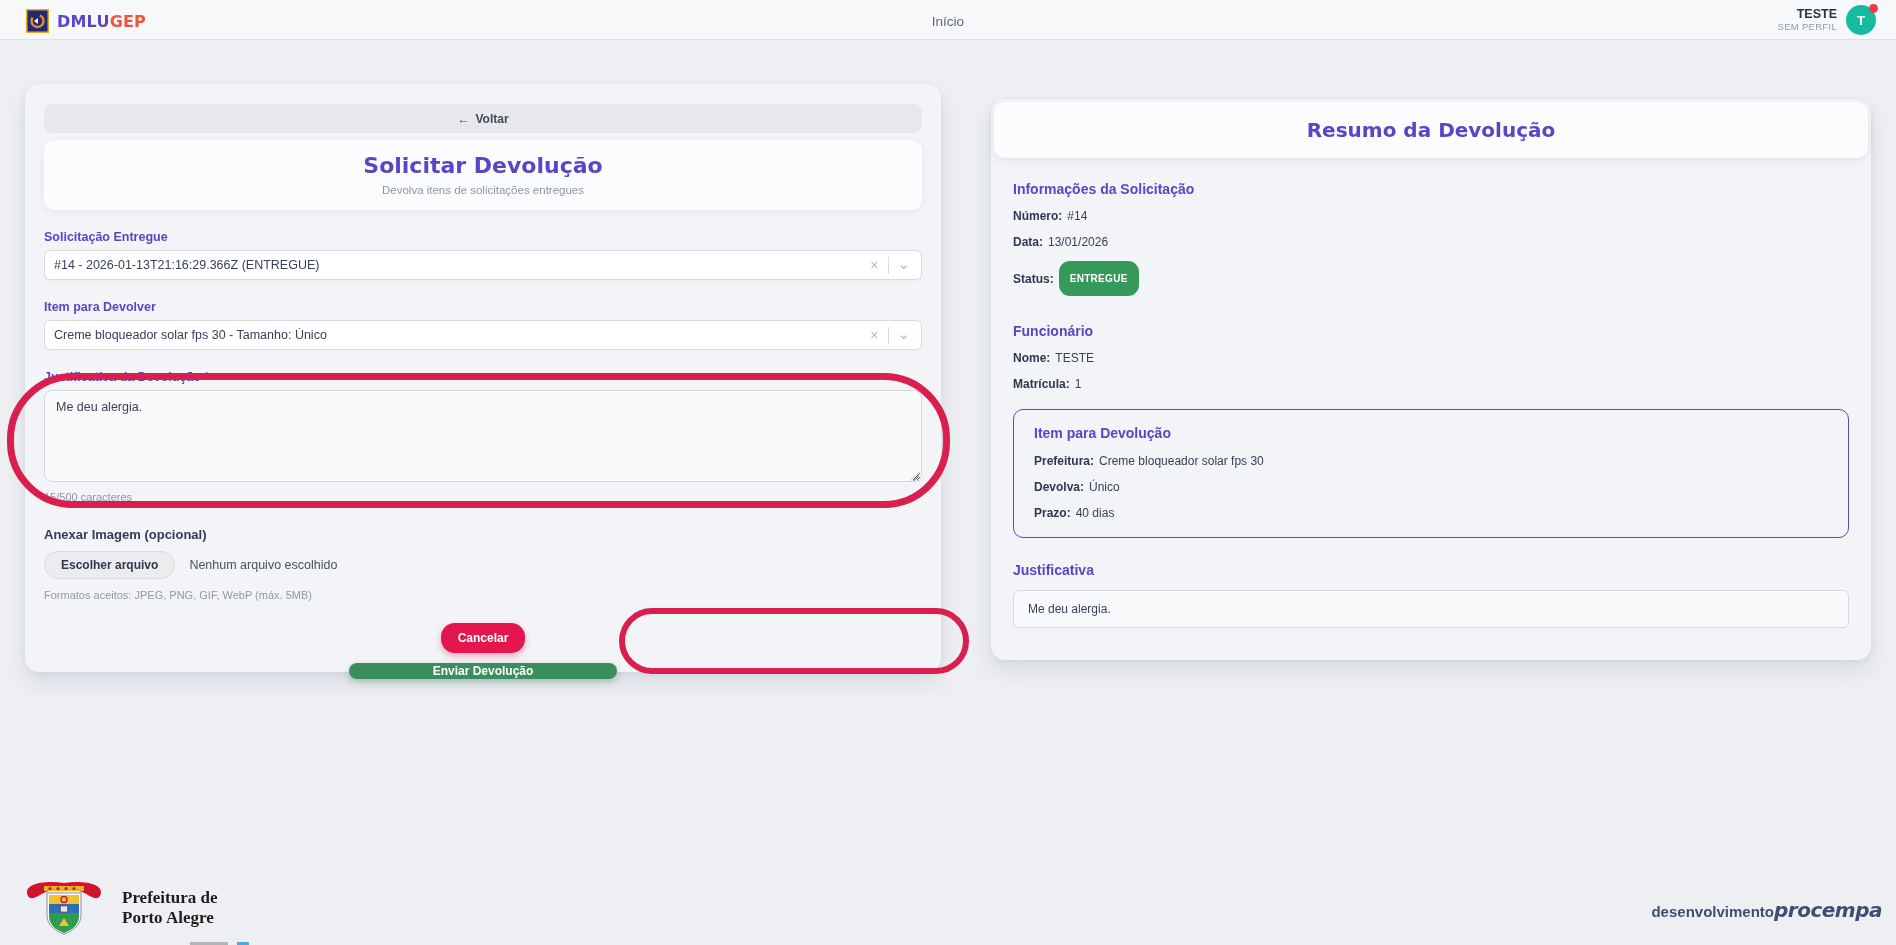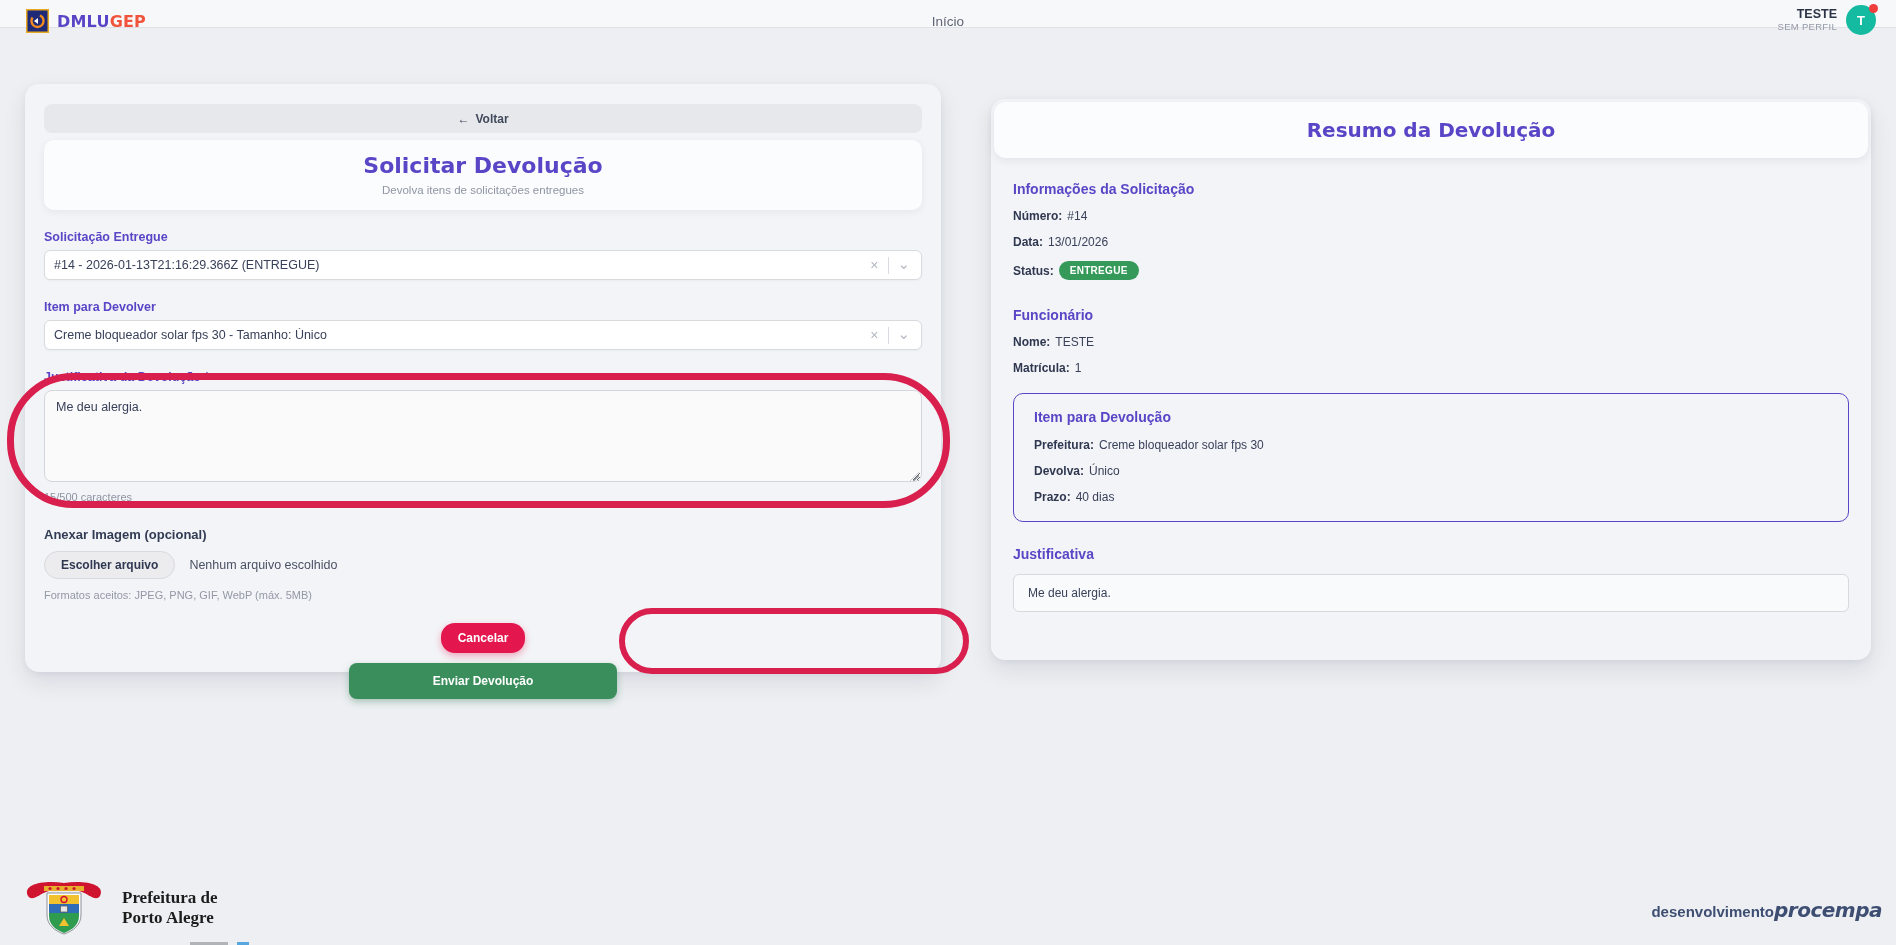--- a/index.html
+++ b/index.html
@@ -1,20 +1,20 @@
 <!DOCTYPE html>
 <html><head>
 <meta charset="utf-8">
 <style>
   * { margin:0; padding:0; box-sizing:border-box; }
   html,body { width:1896px; height:945px; }
   body { font-family:"Liberation Sans", sans-serif; background:#edeff2; position:relative; overflow:hidden; color:#3a445f; }
 
   
-  .topbar { position:absolute; left:0; top:0; width:1896px; height:28px; background:#f7f8fa; border-bottom:1px solid #dfe1e6; z-index:5; }
+  .topbar { position:absolute; left:0; top:0; width:1896px; height:40px; background:#f7f8fa; border-bottom:1px solid #dfe1e6; z-index:5; }
   .brand { position:absolute; left:26px; top:9px; display:flex; align-items:center; gap:8px; cursor:pointer; }
   .brand-logo { width:23px; height:24px; display:block; }
   .brand-text { font-family:"DejaVu Sans", sans-serif; font-weight:bold; font-size:16px; letter-spacing:.2px; }
   .brand-dmlu { color:#5a45c7; }
   .brand-gep { color:#f0543c; }
   .nav-inicio { position:absolute; left:0; right:0; top:0; height:42px; display:flex; align-items:center; justify-content:center; }
   .nav-inicio span { font-size:13.5px; color:#5f6575; cursor:pointer; }
   .user-area { position:absolute; right:20px; top:5px; display:flex; align-items:center; gap:9px; }
   .user-text { text-align:right; line-height:1.15; }
   .user-name { font-size:12.5px; font-weight:bold; color:#2b3346; }
@@ -49,31 +49,31 @@
 
   .attach { margin-top:24px; }
   .attach-label { font-size:13px; font-weight:bold; color:#323c54; }
   .file-row { margin-top:9px; display:flex; align-items:center; }
   .file-btn { background:#ececef; border:1px solid #d9dadd; border-radius:14px; padding:6px 16px; font-family:inherit; font-size:12px; font-weight:bold; color:#2f3850; cursor:pointer; }
   .file-empty { margin-left:14px; font-size:12.5px; color:#4a5164; }
   .file-hint { margin-top:10px; font-size:11px; color:#9298a6; }
 
   .actions { margin-top:22px; display:flex; justify-content:flex-end; align-items:center; gap:10px;flex-direction:column; }
   .btn-cancel { background:#e3164e; color:#fff; border:none; border-radius:14px; padding:8px 17px; font-family:inherit; font-size:12px; font-weight:bold; cursor:pointer; box-shadow:0 3px 7px rgba(227,22,78,.35); }
-  .btn-submit { background:#3a8e5c; color:#fff; border:none; border-radius:8px; width:268px; height:36px; font-family:inherit; font-size:12px; font-weight:bold; cursor:pointer; box-shadow:0 3px 7px rgba(46,120,80,.35); }
+  .btn-submit { background:#3a8e5c; color:#fff; border:none; border-radius:8px; width:268px; height:16px; font-family:inherit; font-size:12px; font-weight:bold; cursor:pointer; box-shadow:0 3px 7px rgba(46,120,80,.35); }
 
   
   .summary-card { left:991px; top:99px; width:880px; height:561px; padding:0; }
   .summary-header { margin:3px; background:#fbfcfe; border-radius:12px; box-shadow:0 3px 8px rgba(40,50,80,.08); padding:16px; text-align:center; }
   .summary-title { font-family:"DejaVu Sans", sans-serif; font-size:20px; font-weight:bold; color:#5a45c7; }
   .summary-body { padding:20px 22px 0; }
   .sec-h { font-size:14px; font-weight:bold; color:#5a45c7; }
   .info-row { margin-top:12px; font-size:12px; color:#39415a; display:flex; align-items:center; }
   .info-row b { font-weight:bold; color:#2f3850; margin-right:5px; }
-  .badge { display:inline-block; background:#35995a; color:#fff; font-size:10px; font-weight:bold; letter-spacing:.3px; padding:4px 11px; border-radius:11px; }
+  .badge { display:inline-block; background:#35995a; color:#fff; font-size:10px; font-weight:bold; letter-spacing:.3px; padding:12px 11px; border-radius:11px; }
   .sec-gap { margin-top:27px; }
   .item-box { margin-top:18px; border:1.5px solid #5a45c7; border-radius:10px; padding:15px 20px 17px; }
   .item-box .info-row:first-of-type { margin-top:13px; }
   .just-box { margin-top:12px; border:1px solid #d7d9de; border-radius:6px; background:rgba(255,255,255,.5); padding:11px 14px; font-size:12px; color:#39415a; }
 
   
   .footer-logo { position:absolute; left:14px; top:880px; display:flex; align-items:center; gap:8px; }
   .crest { width:100px; height:55px; display:block; }
   .pref-text { font-family:"Liberation Serif", serif; font-weight:bold; font-size:17px; line-height:1.12; color:#1c1c1c; }
   .dev-credit { position:absolute; right:14px; top:898px; display:flex; align-items:baseline; gap:0; color:#3e4e73; }

